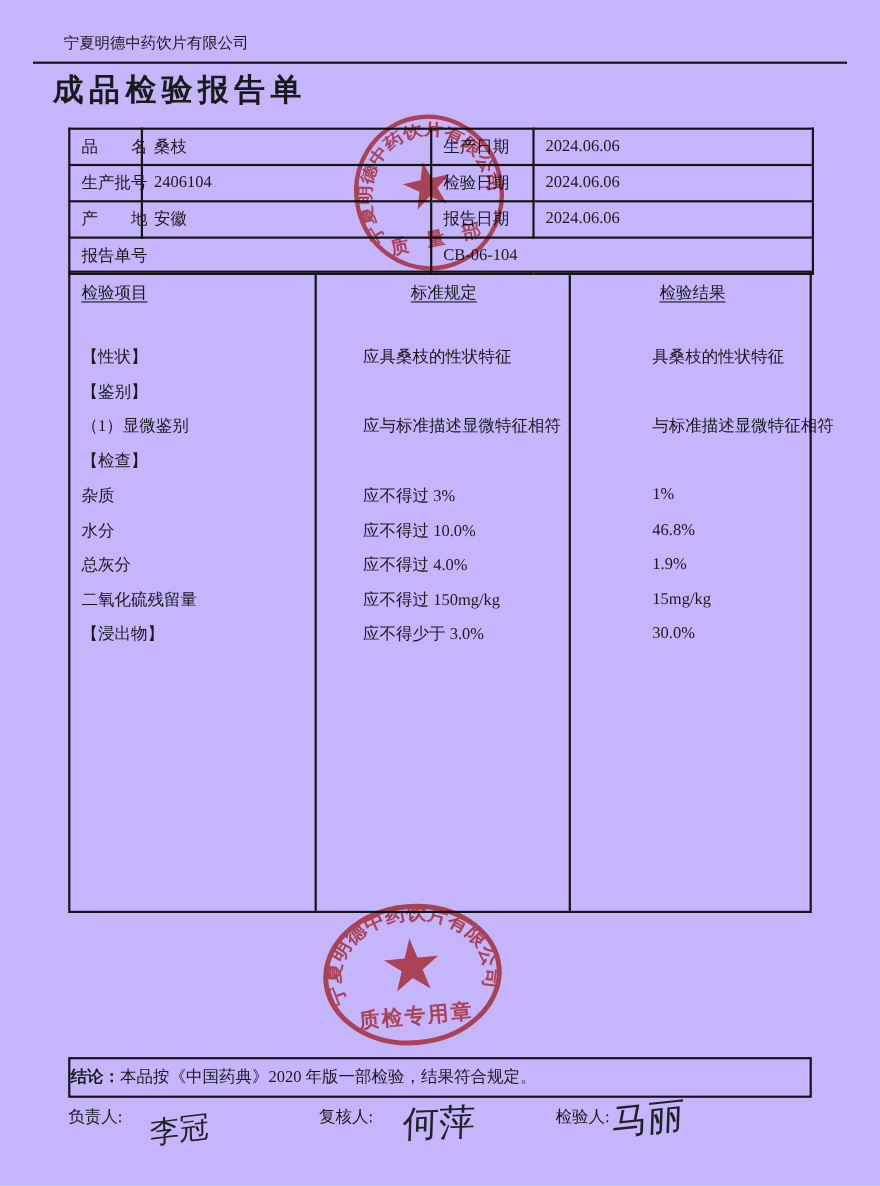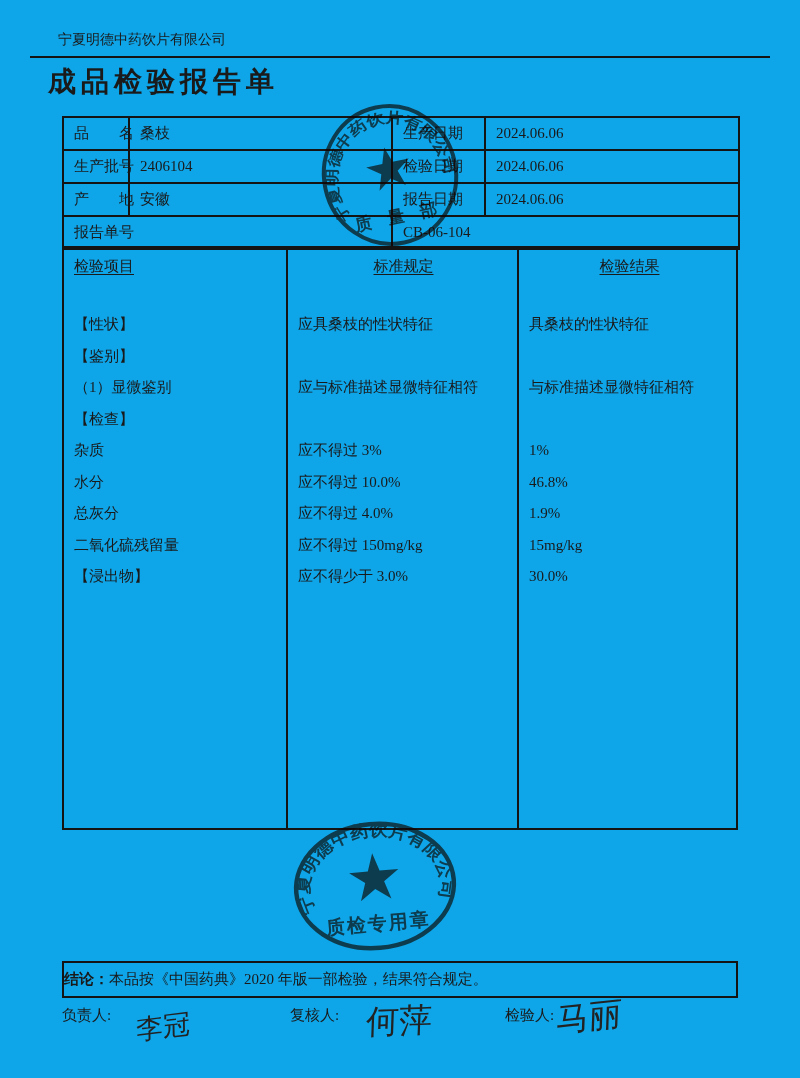--- a/index.html
+++ b/index.html
@@ -1,19 +1,19 @@
 <!DOCTYPE html>
 <html><head>
 <meta charset="utf-8">
 <style>
   * { margin:0; padding:0; box-sizing:border-box; }
   html,body { background:#e8e8e8; }
   .page {
     position:relative; width:800px; height:1078px; margin:0 auto;
-    background:#0ea5e9; overflow:hidden;
+    background:#c4b5fd; overflow:hidden;
     font-family:"Liberation Serif","DejaVu Serif",serif;
     color:#1a1a1a;
   }
   
   .doc-header {
     position:absolute; top:31px; left:58px; right:56px;
     display:flex; justify-content:space-between; font-size:14px;
   }
   .header-rule { position:absolute; top:56px; left:30px; right:30px; border-top:2px solid #141414; }
   .title {
@@ -31,21 +31,21 @@
   .main-box {
     position:absolute; top:246px; left:62px; width:676px; height:584px;
     border:2px solid #141414; font-size:15px;
   }
   .vline { position:absolute; top:0; bottom:0; width:2px; background:#141414; }
   .vline.v1 { left:222px; } .vline.v2 { left:453px; }
   .col-headers { display:grid; grid-template-columns:224px 231px 221px; padding-top:9px; }
   .col-headers span { text-decoration:underline; text-underline-offset:3px; }
   .ch1 { padding-left:10px; } .ch2,.ch3 { text-align:center; }
   .rows { margin-top:33px; }
-  .trow { display:grid; grid-template-columns:224px 231px 221px; height:31.5px; align-items:center; }
+  .trow { display:grid; grid-template-columns:224px 231px 221px; height:31.5px; align-items:center;gap:32px; }
   .trow > div { padding-left:10px; overflow:hidden; white-space:nowrap; }
   
   .conclusion {
     position:absolute; top:961px; left:62px; width:676px; height:37px;
     border:2px solid #141414; display:flex; align-items:center;
     font-size:15px;
   }
   .conclusion b { font-weight:bold; }
   
   .signatures { position:absolute; top:1003px; left:62px; width:676px; height:60px; font-size:15px; }

